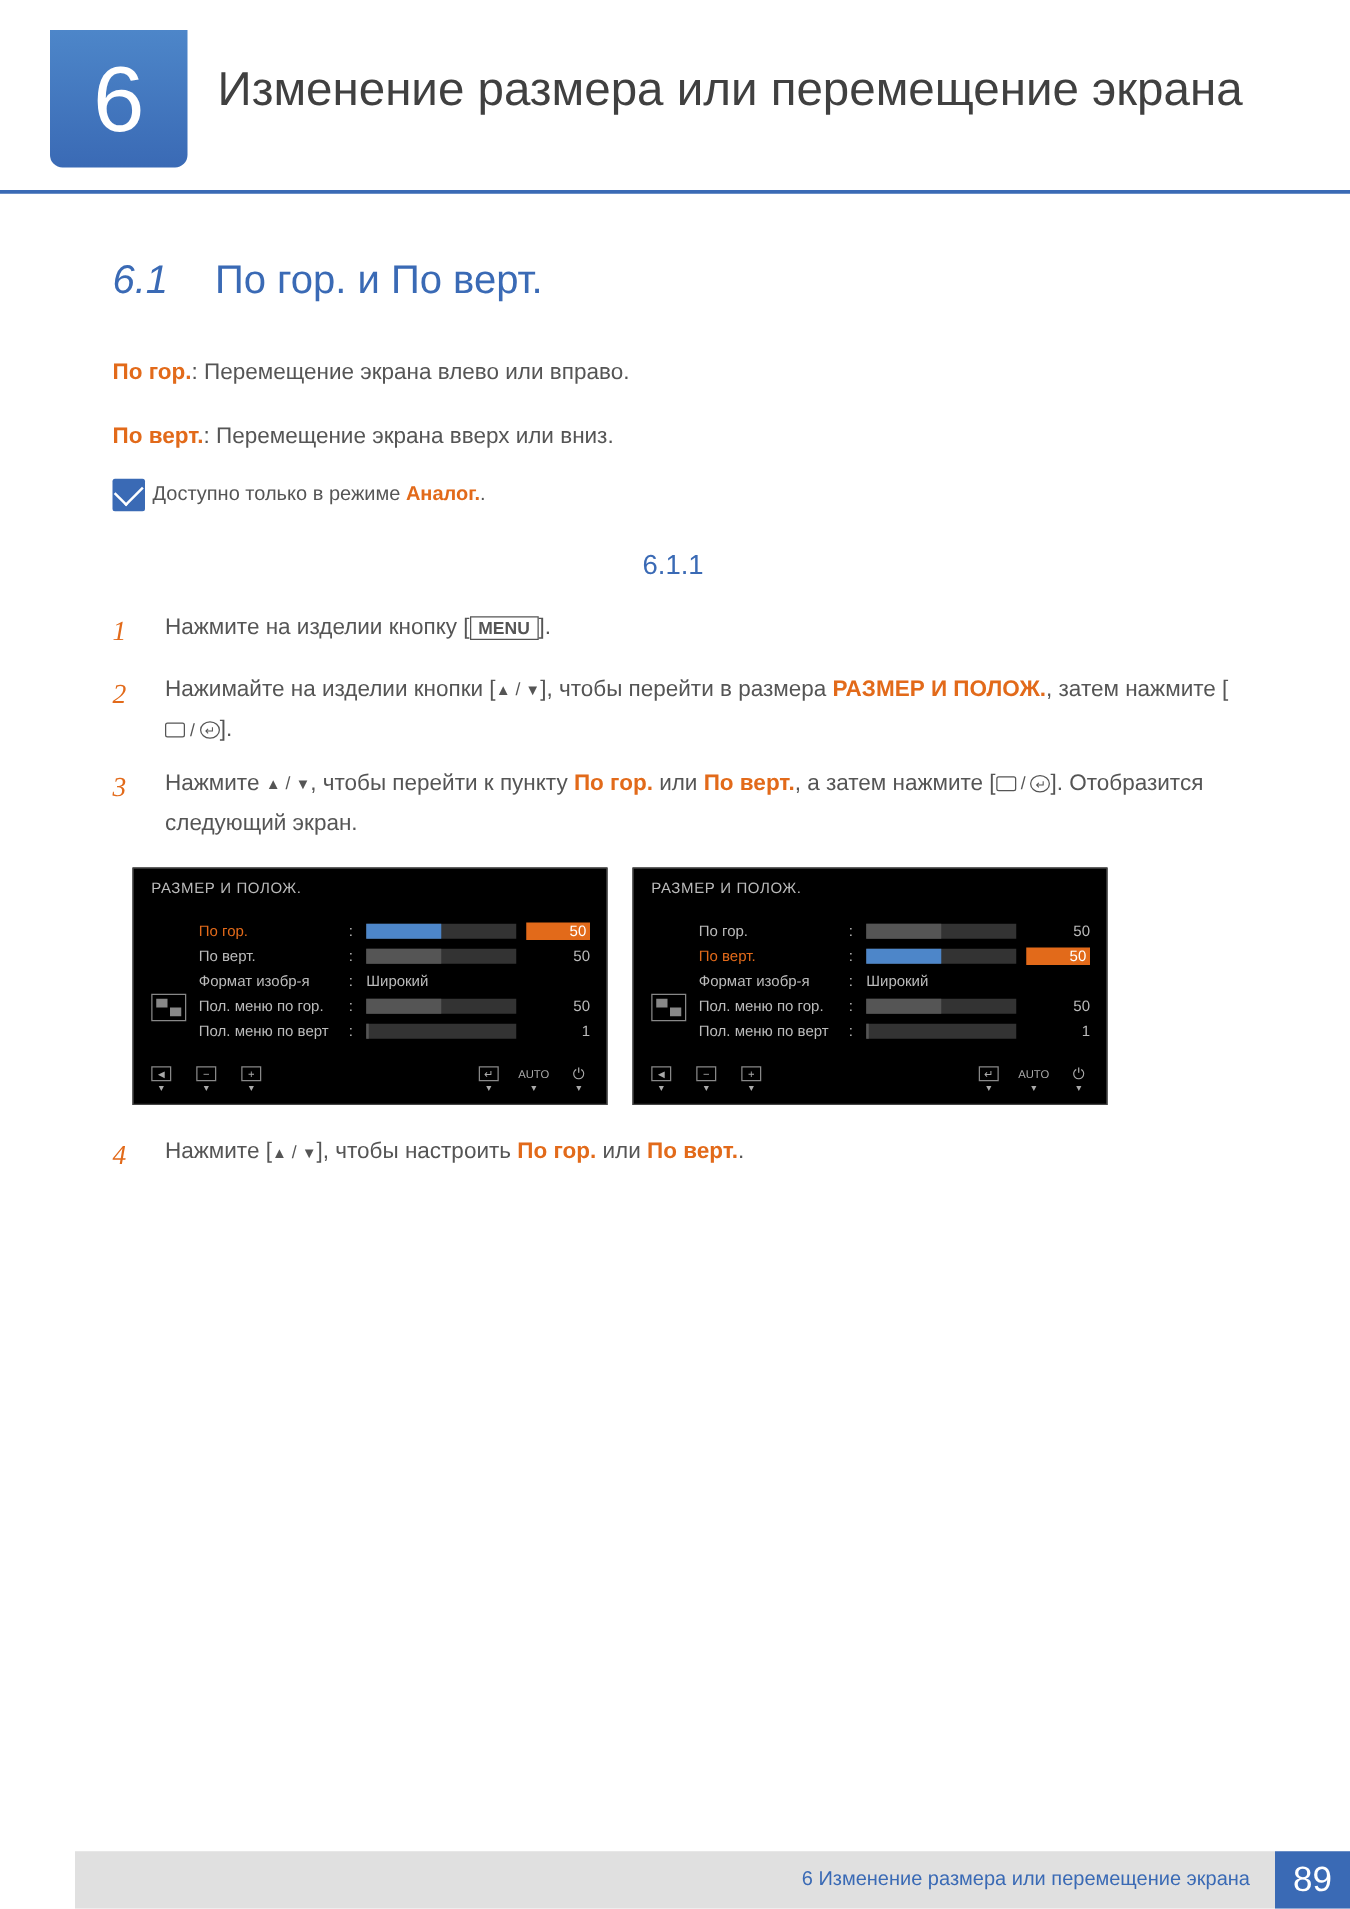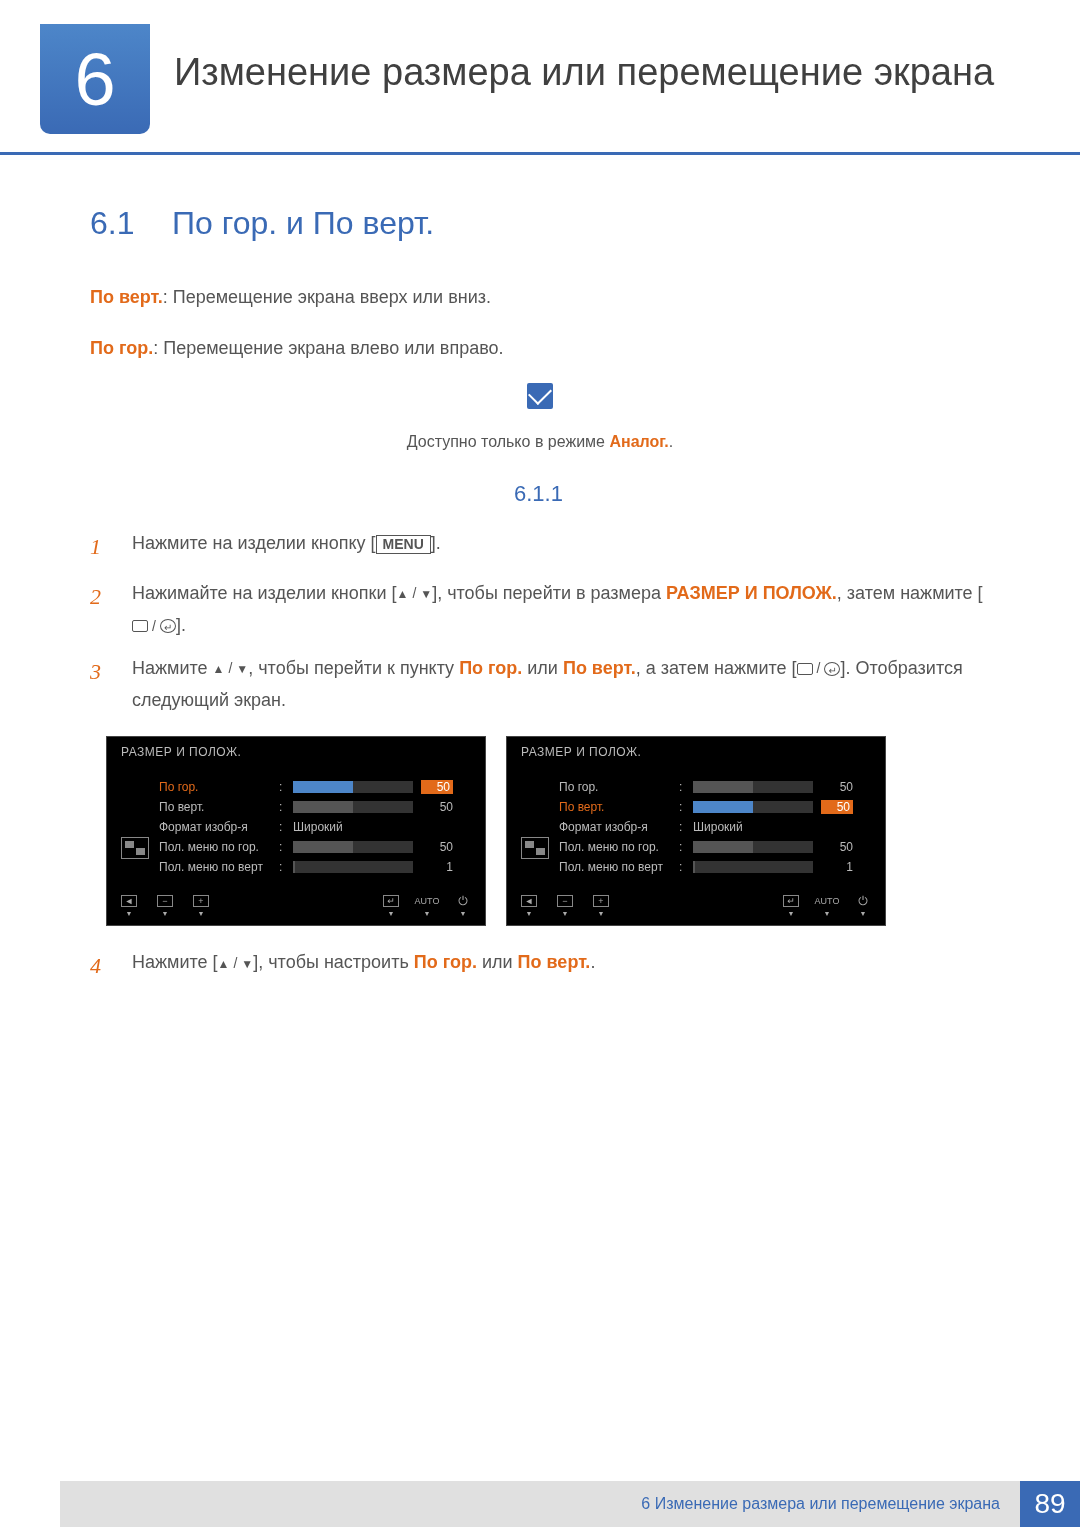--- a/index.html
+++ b/index.html
@@ -49,21 +49,21 @@
   .content {
     padding: 50px 90px 0 90px;
   }
   .section-h {
     display: flex;
     gap: 24px;
     font-size: 32px;
     color: #3a6ab5;
     margin-bottom: 40px;
   }
-  .section-num { min-width: 58px; }
+  .section-num { min-width: 58px; font-style: italic; }
   .subsection {
     display: flex;
     gap: 18px;
     color: #3a6ab5;
     font-size: 22px;
     margin: 30px 0 20px 0;
     justify-content: center;
   }
   .subsection-num { min-width: 52px; }
 
@@ -72,23 +72,22 @@
     line-height: 1.7;
     margin: 0 0 20px 0;
     color: #555;
   }
   .highlight-orange { color: #e26a1a; font-weight: 700; }
   .highlight-bold { font-weight: 700; }
 
   .note-row {
     display: flex;
     align-items: center;
-    gap: 24px;
+    gap: 6px;
     margin: 10px 0 30px 0;
-    flex-direction: column;
   }
   .note-icon {
     width: 26px; height: 26px;
     background: #3a6ab5;
     position: relative;
     border-radius: 2px;
     flex-shrink: 0;
   }
   .note-icon::after {
     content: "";
@@ -185,21 +184,21 @@
   .osd-bar {
     width: 120px; height: 12px;
     background: #333;
     position: relative;
   }
   .osd-bar-fill {
     position:absolute; left:0; top:0; height:100%;
     background: #555;
   }
   .osd-bar.sel .osd-bar-fill { background: #4d86c9; }
-  .osd-val { width: 32px; text-align:right; }
+  .osd-val { width: 51px; text-align:right; }
   .osd-val.sel { background:#e26a1a; color:#fff; padding:0 3px; }
   .osd-label.sel { color:#e26a1a; }
   .osd-text-val { }
   .osd-toolbar {
     display:flex;
     justify-content:space-between;
     padding: 4px 14px 8px 14px;
     gap: 26px;
   }
   .osd-tb-group { display:flex; gap:20px; }
@@ -251,24 +250,24 @@
     <div class="chapter-title">Изменение размера или перемещение экрана</div>
   </div>
 
   <div class="content">
     <div class="section-h">
       <span class="section-num">6.1</span>
       <span>По гор. и По верт.</span>
     </div>
 
     <p class="body-p">
-      <span class="highlight-orange">По верт.</span><span>: Перемещение экрана вверх или вниз.</span>
+      <span class="highlight-orange">По гор.</span><span>: Перемещение экрана влево или вправо.</span>
     </p>
     <p class="body-p">
-      <span class="highlight-orange">По гор.</span><span>: Перемещение экрана влево или вправо.</span>
+      <span class="highlight-orange">По верт.</span><span>: Перемещение экрана вверх или вниз.</span>
     </p>
 
     <div class="note-row">
       <div class="note-icon"></div>
       <div>
         <span>Доступно только в режиме </span><span class="highlight-orange">Аналог.</span><span>.</span>
       </div>
     </div>
 
     <div class="subsection">

